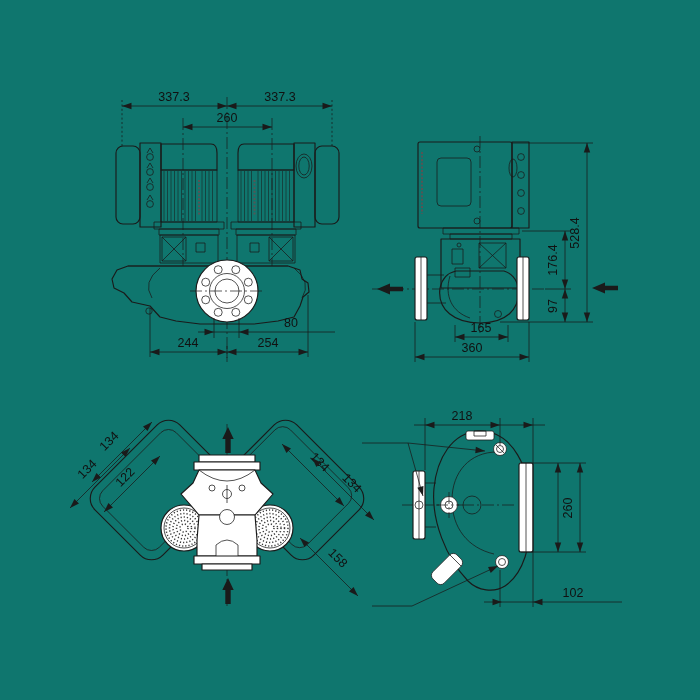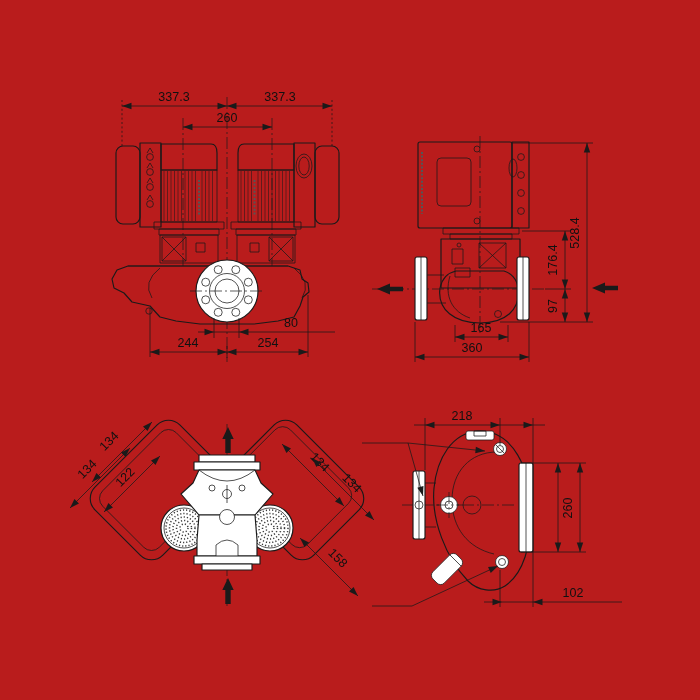--- a/index.html
+++ b/index.html
@@ -1,16 +1,16 @@
 <!DOCTYPE html>
 <html><head>
 <meta charset="utf-8">
 <style>
   html,body{margin:0;padding:0;background:#fff;}
-  .stage{position:relative;width:700px;height:700px;background:#b91c1c;overflow:hidden;
+  .stage{position:relative;width:700px;height:700px;background:#0f766e;overflow:hidden;
          font-family:"Liberation Sans",sans-serif;}
   svg{display:block}
   .o  {stroke:#1a1a1a;stroke-width:1.15;fill:none;stroke-linejoin:round;stroke-linecap:round;}
   .o2 {stroke:#1a1a1a;stroke-width:0.75;fill:none;stroke-linejoin:round;}
   .d  {stroke:#1a1a1a;stroke-width:0.75;fill:none;}
   .cl {stroke:#1a1a1a;stroke-width:0.7;fill:none;stroke-dasharray:12 3 2 3;}
   .dt {stroke:#1a1a1a;stroke-width:0.75;fill:none;stroke-dasharray:2 2.4;}
   .fin{stroke:#1a1a1a;stroke-width:0.55;fill:none;}
   .np {stroke:#555;stroke-width:2;stroke-dasharray:2 1.6;fill:none;}
   .mesh{fill:none;stroke:#3a3a3a;stroke-width:1.5;stroke-dasharray:1.2 2;}

